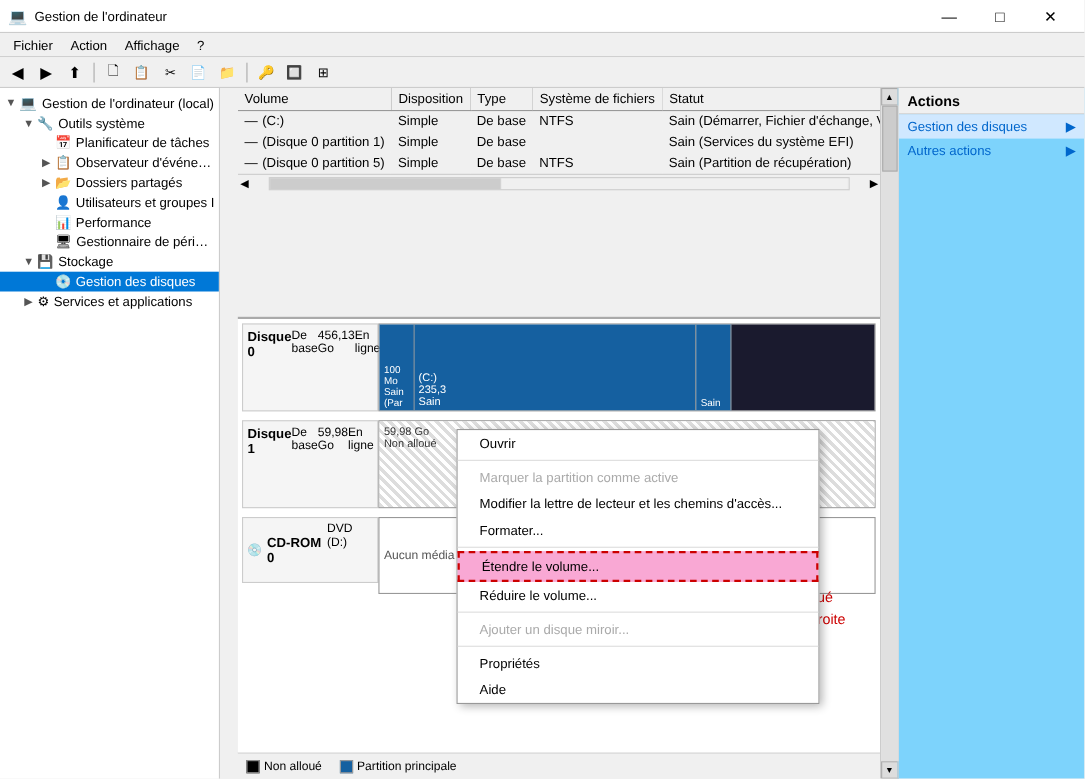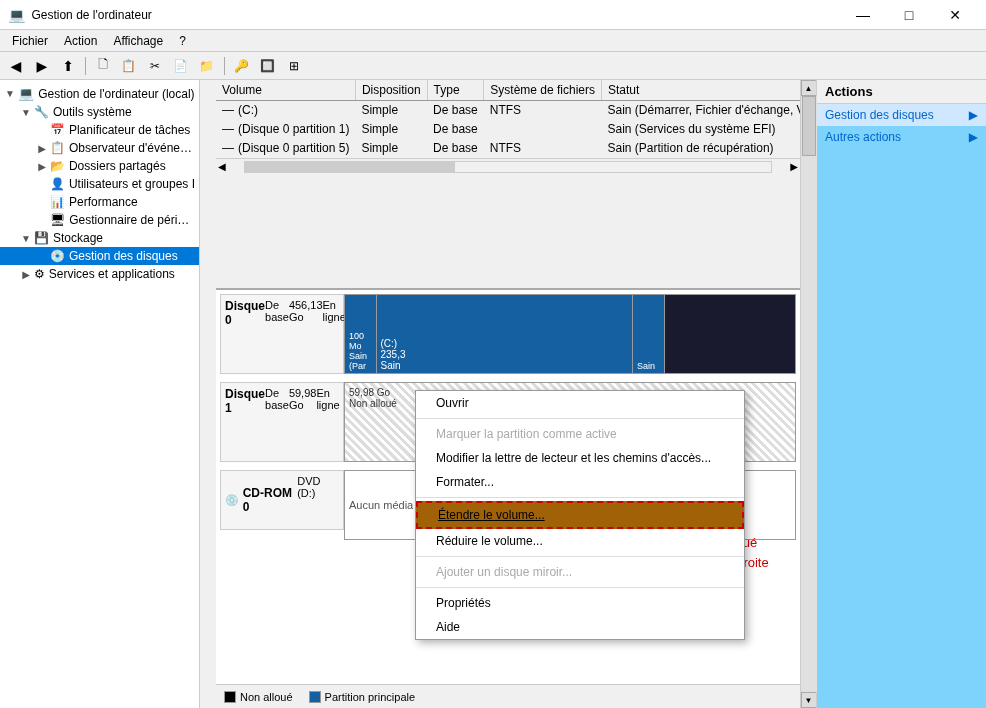--- a/index.html
+++ b/index.html
@@ -553,21 +553,21 @@
   </div>
 </div>
 
 <div class="context-menu" style="top:390px;left:415px;">
   <div class="ctx-item">Ouvrir</div>
   <div class="ctx-sep"></div>
   <div class="ctx-item disabled">Marquer la partition comme active</div>
   <div class="ctx-item">Modifier la lettre de lecteur et les chemins d'accès...</div>
   <div class="ctx-item">Formater...</div>
   <div class="ctx-sep"></div>
-  <div class="ctx-item active-highlight" style="border:2px dashed #cc0000;background:#a16207;text-decoration:underline;"><span>Étendre le volume...</span></div>
+  <div class="ctx-item active-highlight" style="border:2px dashed #cc0000;background:#f9a8d4;"><span>Étendre le volume...</span></div>
   <div class="ctx-item">Réduire le volume...</div>
   <div class="ctx-sep"></div>
   <div class="ctx-item disabled">Ajouter un disque miroir...</div>
   <div class="ctx-sep"></div>
   <div class="ctx-item">Propriétés</div>
   <div class="ctx-item">Aide</div>
 </div>
 
 <div class="annotation-text" style="top:432px; left:542px; font-size:15px;">étendre le volume disponible</div>
 <div class="annotation-text" style="top:535px; left:575px; font-size:13px;">Condition 1 : espace non alloué</div>

